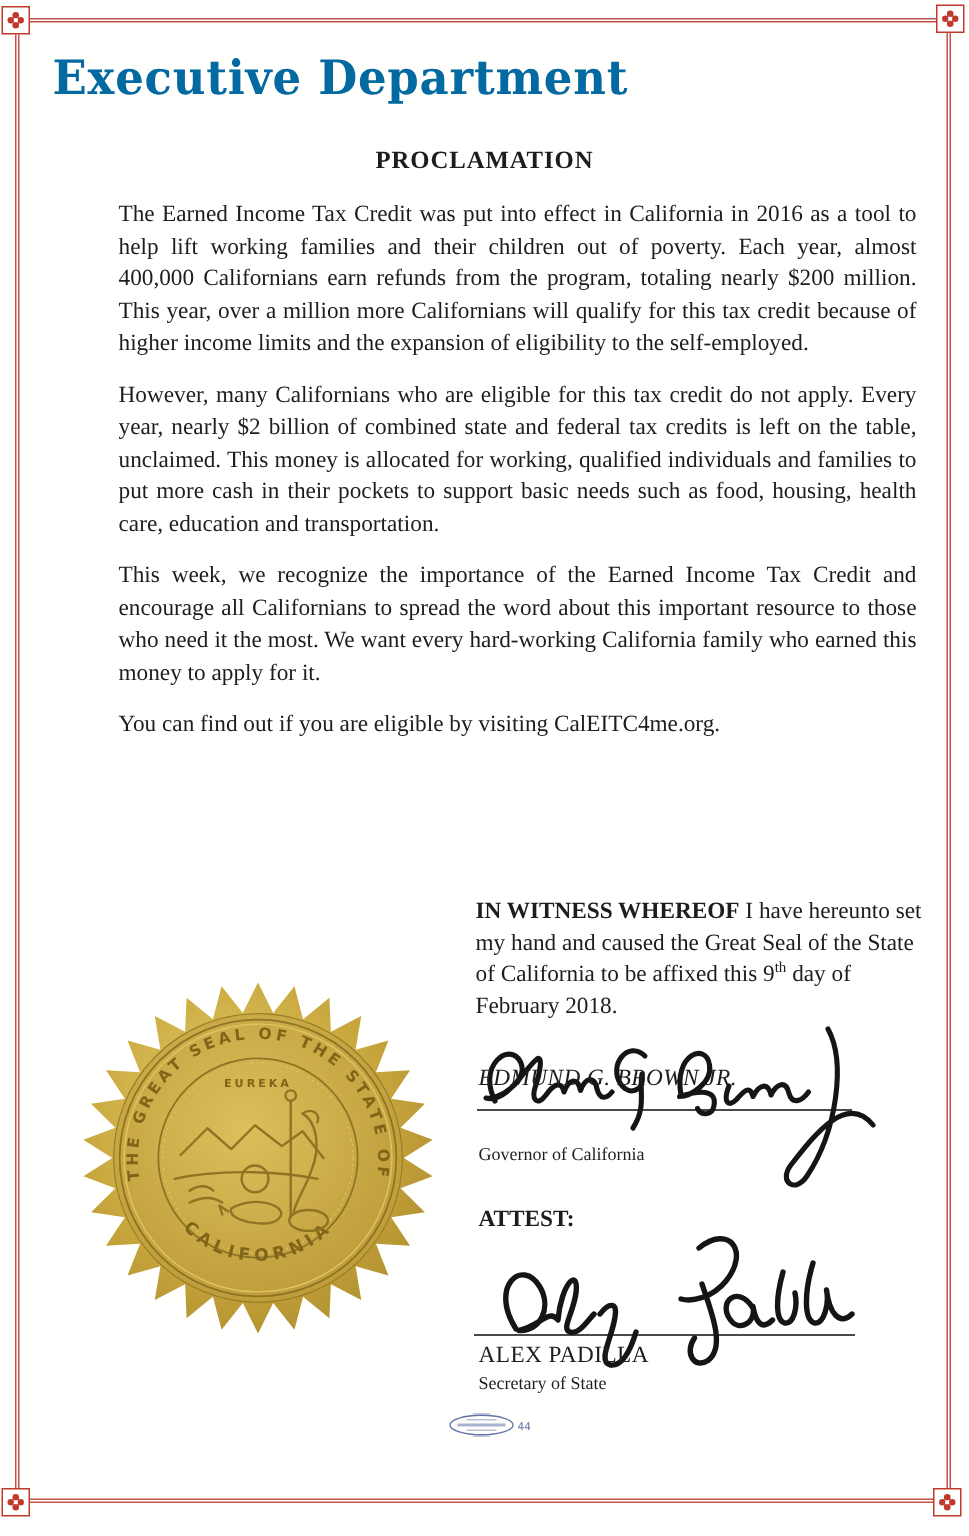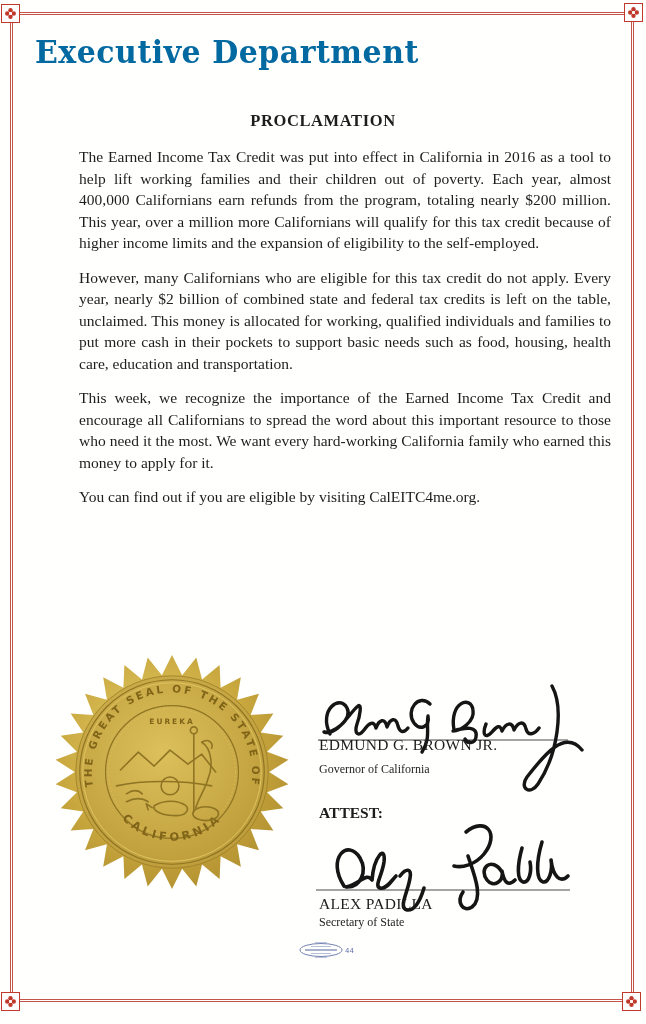--- a/index.html
+++ b/index.html
@@ -18,37 +18,37 @@
   .corner.bl { left:1px;  top:992px; }
   .corner.br { left:622px; top:992px; }
 
   .content { position:relative; padding:34px 35px 0 35px; }
 
   .dept-header { color:#0369a1; font-family:"DejaVu Serif", serif; font-weight:bold; }
   .dept-header h1 { font-size:30px; letter-spacing:0.5px; transform:scaleY(1.05); transform-origin:left top; }
   .dept-header h2 { font-size:23px; margin:4px 0 0 62px; letter-spacing:0.5px; }
 
   .doc-title { text-align:center; font-weight:bold; font-size:16.5px; letter-spacing:0.6px;
-               margin:42px 0 15px 0; }
+               margin:28px 0 15px 0; }
 
   .body-text p { font-size:15.5px; line-height:1.39; text-align:justify; margin-bottom:13px;margin-left:44px; }
   .body-text p b { font-weight:bold; }
 
   
   .witness { position:absolute; left:317px; top:597px; width:300px; font-size:15.5px;
              line-height:1.36; text-align:left; }
   .witness b { font-weight:bold; }
   sup { font-size:10px; vertical-align:super; line-height:0; }
 
   .sig-svg { position:absolute; overflow:visible; }
   .sig-brown   { left:314px; top:676px; width:272px; height:132px; }
   .sig-padilla { left:314px; top:810px; width:272px; height:112px; }
   .sig-name  { position:absolute; left:319px; font-size:15.5px; letter-spacing:0.3px; }
   .sig-title { position:absolute; left:319px; font-size:12px; }
-  .brown-name  { top:736px; } .brown-title { top:762px; }
+  .brown-name  { top:710px;font-style:italic; } .brown-title { top:762px; }
   .attest { position:absolute; left:319px; top:804px; font-weight:bold; font-size:15.5px;font-family:Liberation Serif, serif; }
   .padilla-name { top:895px; } .padilla-title { top:915px; }
 
   
   .seal { position:absolute; left:53px; top:653px; width:238px; height:238px; }
   .seal svg { width:100%; height:100%; }
 
   
   .union-bug { position:absolute; left:297px; top:941px; width:64px; height:18px; }
 </style>
@@ -111,20 +111,23 @@
     <div class="doc-title">PROCLAMATION</div>
 
     <div class="body-text">
       <p>The Earned Income Tax Credit was put into effect in California in 2016 as a tool to help lift working families and their children out of poverty. Each year, almost 400,000 Californians earn refunds from the program, totaling nearly $200 million. This year, over a million more Californians will qualify for this tax credit because of higher income limits and the expansion of eligibility to the self-employed.</p>
       <p>However, many Californians who are eligible for this tax credit do not apply. Every year, nearly $2 billion of combined state and federal tax credits is left on the table, unclaimed. This money is allocated for working, qualified individuals and families to put more cash in their pockets to support basic needs such as food, housing, health care, education and transportation.</p>
       <p>This week, we recognize the importance of the Earned Income Tax Credit and encourage all Californians to spread the word about this important resource to those who need it the most. We want every hard-working California family who earned this money to apply for it.</p>
       <p>You can find out if you are eligible by visiting CalEITC4me.org.</p>
     </div>
   </div>
 
+  <div class="witness">
+    <b>IN WITNESS WHEREOF</b><span> I have hereunto set my hand and caused the Great Seal of the State of California to be affixed this 9</span><sup>th</sup><span> day of February 2018.</span>
+  </div>
 
   <svg class="sig-svg sig-brown" viewBox="0 0 272 132">
     <line x1="4" y1="64" x2="254" y2="64" stroke="#4a4a4a" stroke-width="1.2"></line>
     <g fill="none" stroke="#151515" stroke-width="3.4" stroke-linecap="round" stroke-linejoin="round">
       <path d="M16,58 C4,34 26,18 33,32 C39,44 18,58 10,56 C24,60 36,36 44,30 C48,27 46,40 43,48 C40,57 44,62 50,54 C55,47 60,44 62,52 C65,44 71,41 73,51 C76,43 82,40 84,50 C86,57 90,57 94,52"></path>
       <path d="M116,28 C105,17 91,34 100,47 C106,55 116,51 114,40 C112,52 117,62 108,76"></path>
       <path d="M140,54 C135,26 157,19 159,34 C161,46 146,55 139,55 C152,51 164,50 162,61 C161,68 153,68 151,63"></path>
       <path d="M172,48 C168,58 171,63 177,57 C183,50 186,48 188,55 C192,47 198,45 200,54 C204,46 210,44 212,53 C214,60 220,59 225,52"></path>
       <path d="M238,10 C250,32 244,78 224,108 C216,120 205,112 213,101 C228,82 250,52 268,74"></path>
     </g>

